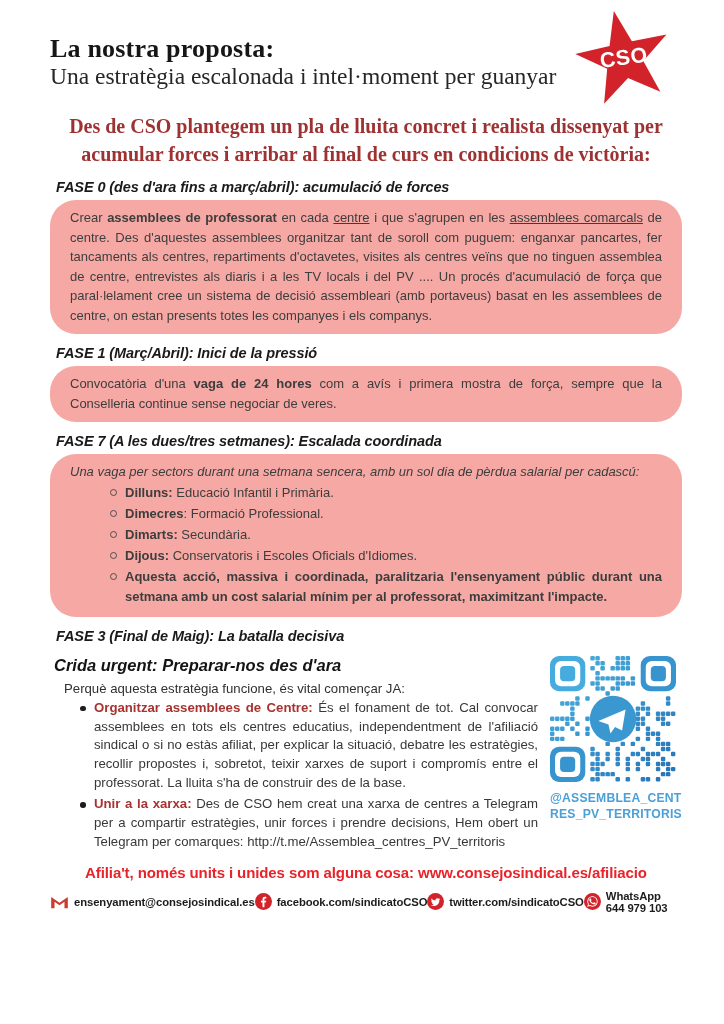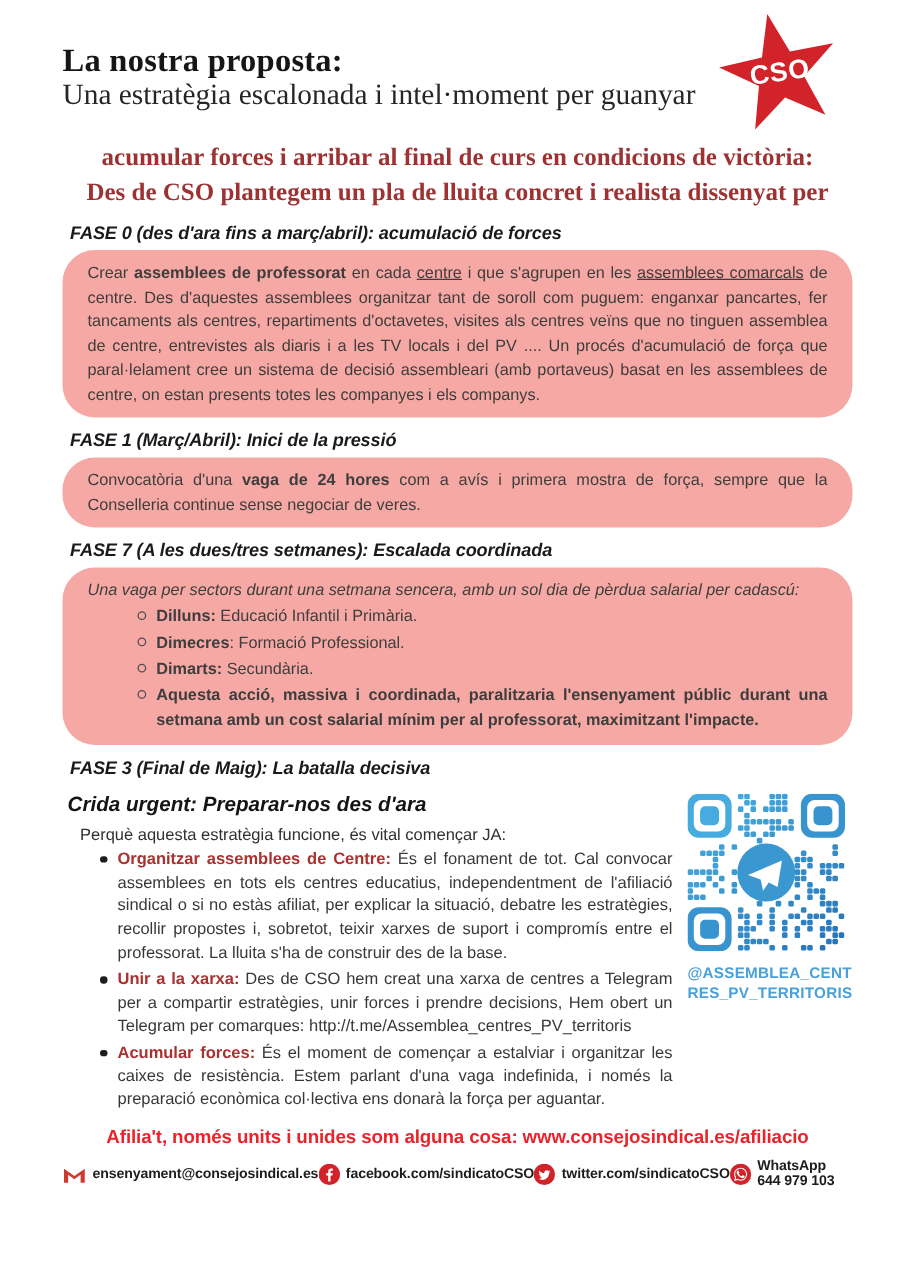--- a/index.html
+++ b/index.html
@@ -65,59 +65,59 @@
       <svg viewBox="0 0 100 100" width="116" height="102">
         <g transform="rotate(-12 50 50)">
           <polygon points="50,2 61.2,34.6 95.7,35.2 68.1,55.9 78.2,88.8 50,69 21.8,88.8 31.9,55.9 4.3,35.2 38.8,34.6" fill="#d2232a"></polygon>
           <text x="50" y="50" text-anchor="middle" dominant-baseline="middle" font-family="Liberation Sans, sans-serif" font-size="21" font-weight="bold" fill="#ffffff" letter-spacing="0.5" transform="rotate(4 50 50)">CSO</text>
         </g>
       </svg>
     </div>
   </div>
 
   <div class="intro">
+    <div>Des de CSO plantegem un pla de lluita concret i realista dissenyat per</div>
     <div>acumular forces i arribar al final de curs en condicions de victòria:</div>
-    <div>Des de CSO plantegem un pla de lluita concret i realista dissenyat per</div>
   </div>
 
   <section class="phase">
     <h2 class="phase-h">FASE 0 (des d'ara fins a març/abril): acumulació de forces</h2>
     <div class="pinkbox"><span>Crear </span><span class="seg-b">assemblees de professorat</span><span> en cada </span><span class="seg-u">centre</span><span> i que s'agrupen en les </span><span class="seg-u">assemblees comarcals</span><span> de centre. Des d'aquestes assemblees organitzar tant de soroll com puguem: enganxar pancartes, fer tancaments als centres, repartiments d'octavetes, visites als centres veïns que no tinguen assemblea de centre, entrevistes als diaris i a les TV locals i del PV .... Un procés d'acumulació de força que paral·lelament cree un sistema de decisió assembleari (amb portaveus) basat en les assemblees de centre, on estan presents totes les companyes i els companys.</span></div>
   </section>
 
   <section class="phase">
     <h2 class="phase-h">FASE 1 (Març/Abril): Inici de la pressió</h2>
     <div class="pinkbox"><span>Convocatòria d'una </span><span class="seg-b">vaga de 24 hores</span><span> com a avís i primera mostra de força, sempre que la Conselleria continue sense negociar de veres.</span></div>
   </section>
 
   <section class="phase">
     <h2 class="phase-h">FASE 7 (A les dues/tres setmanes): Escalada coordinada</h2>
     <div class="pinkbox">
       <div style="text-align:left;font-style:italic;">Una vaga per sectors durant una setmana sencera, amb un sol dia de pèrdua salarial per cadascú:</div>
       <ul class="ring-list">
         <li><span class="seg-b">Dilluns:</span><span> Educació Infantil i Primària.</span></li>
         <li><span class="seg-b">Dimecres</span><span>: Formació Professional.</span></li>
         <li><span class="seg-b">Dimarts:</span><span> Secundària.</span></li>
+        <li><span class="seg-b">Dijous:</span><span> Conservatoris i Escoles Oficials d'Idiomes.</span></li>
         <li><span class="seg-b">Aquesta acció, massiva i coordinada, paralitzaria l'ensenyament públic durant una setmana amb un cost salarial mínim per al professorat, maximitzant l'impacte.</span></li>
       </ul>
     </div>
   </section>
 
   <section class="phase">
     <h2 class="phase-h">FASE 3 (Final de Maig): La batalla decisiva</h2>
   </section>
 
   <section class="crida">
     <div class="crida-left">
       <h2 class="crida-h">Crida urgent: Preparar-nos des d'ara</h2>
       <p class="crida-intro">Perquè aquesta estratègia funcione, és vital començar JA:</p>
       <ul class="dot-list">
         <li><span class="c-darkred">Organitzar assemblees de Centre:</span><span> És el fonament de tot. Cal convocar assemblees en tots els centres educatius, independentment de l'afiliació sindical o si no estàs afiliat, per explicar la situació, debatre les estratègies, recollir propostes i, sobretot, teixir xarxes de suport i compromís entre el professorat. La lluita s'ha de construir des de la base.</span></li>
         <li><span class="c-darkred">Unir a la xarxa:</span><span> Des de CSO hem creat una xarxa de centres a Telegram per a compartir estratègies, unir forces i prendre decisions, Hem obert un Telegram per comarques: http://t.me/Assemblea_centres_PV_territoris</span></li>
-        <li><span class="c-darkred">Acumular forces:</span><span> És el moment de començar a estalviar i organitzar les caixes de resistència. Estem parlant d'una vaga indefinida, i només la preparació econòmica col·lectiva ens donarà la força per aguantar.</span></li>
       </ul>
     </div>
     <div class="crida-right">
       <svg id="qr-svg" viewBox="0 0 125 125" width="126" height="126">
           <rect x="40" y="0" width="4.4" height="4.4" rx="1.2" fill="rgb(68,169,221)"></rect>
           <rect x="45" y="0" width="4.4" height="4.4" rx="1.2" fill="rgb(67,168,220)"></rect>
           <rect x="65" y="0" width="4.4" height="4.4" rx="1.2" fill="rgb(64,162,216)"></rect>
           <rect x="70" y="0" width="4.4" height="4.4" rx="1.2" fill="rgb(64,161,215)"></rect>
           <rect x="75" y="0" width="4.4" height="4.4" rx="1.2" fill="rgb(63,160,214)"></rect>
           <rect x="45" y="5" width="4.4" height="4.4" rx="1.2" fill="rgb(67,166,219)"></rect>

